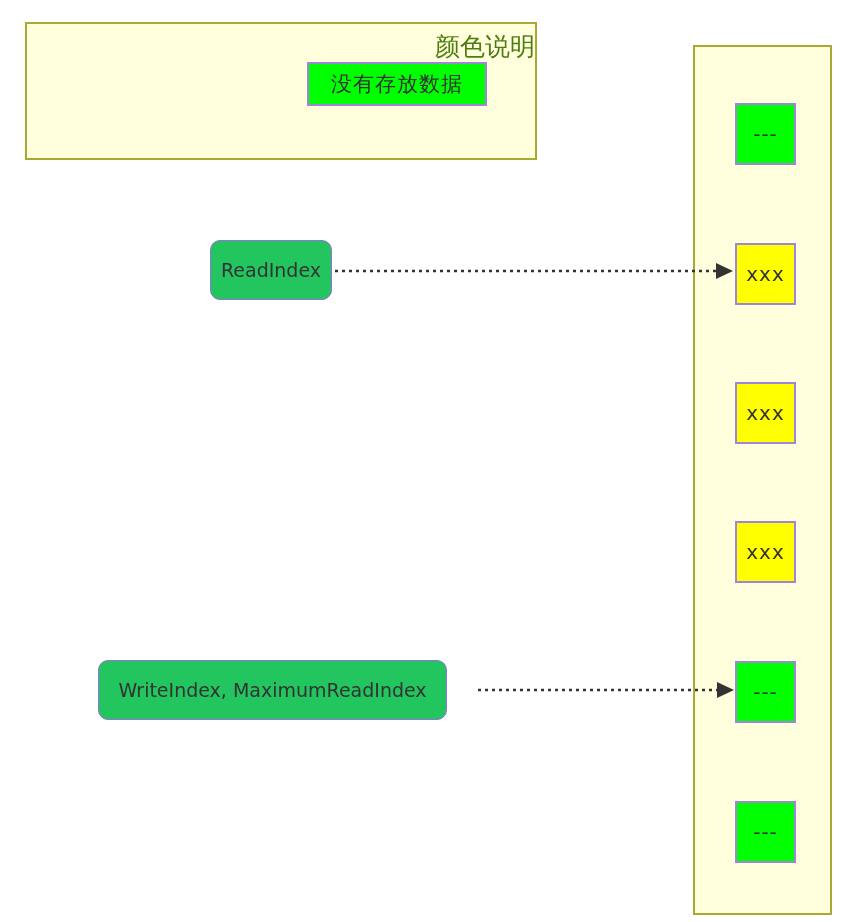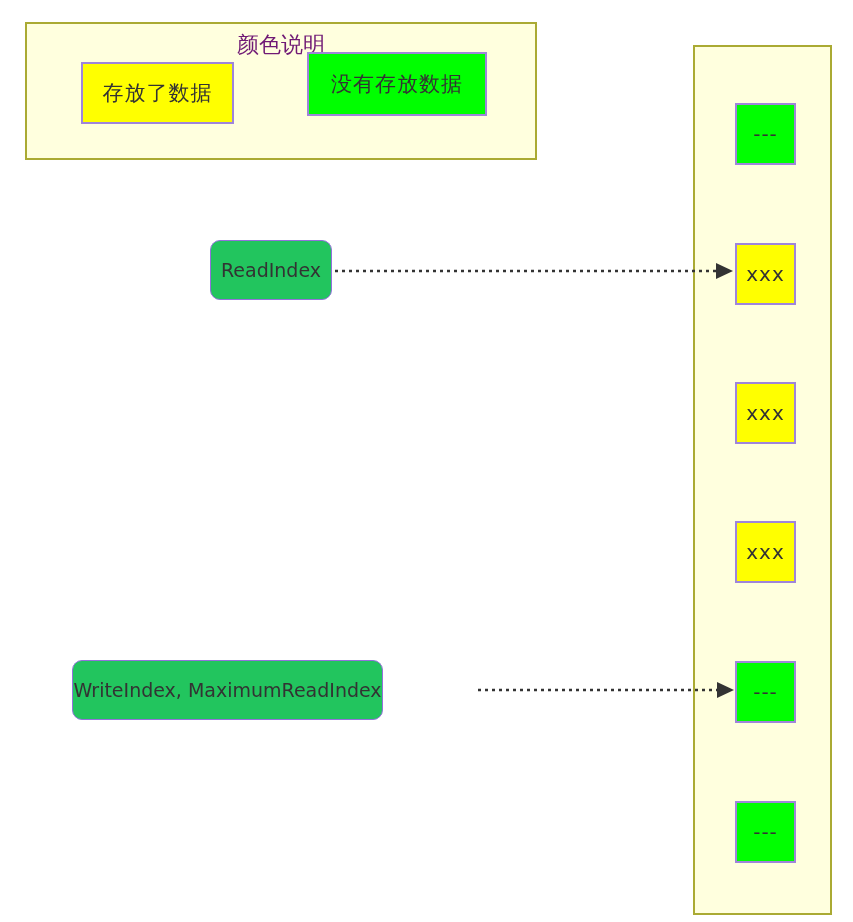--- a/index.html
+++ b/index.html
@@ -26,40 +26,40 @@
     left: 25px; top: 22px;
     width: 512px; height: 138px;
   }
   .buffer-cluster {
     left: 693px; top: 45px;
     width: 139px; height: 870px;
   }
   .cluster-title {
     position: absolute;
     left: 0; right: 0; top: 6px;
-    text-align: center;
-    font-size: 22px;
-    color: #701a75;
+    text-align: right;
+    font-size: 25px;
+    color: #4d7c0f;
   }
   
   .cell {
     position: absolute;
     border: 2px solid #9f85db;
     box-sizing: border-box;
     display: flex;
     align-items: center;
     justify-content: center;
     font-size: 20px;
     color: #333333;
     letter-spacing: 1px;
   }
   .state-filled { background: #ffff00; }
   .state-empty  { background: #00ff00; }
   .legend-item-1 { left: 54px;  top: 38px; width: 153px; height: 62px; font-size: 21px; }
-  .legend-item-2 { left: 280px; top: 28px; width: 180px; height: 64px; font-size: 21px; }
+  .legend-item-2 { left: 280px; top: 38px; width: 180px; height: 44px; font-size: 21px; }
   .buf-cell { left: 40px; width: 61px; height: 62px; }
   .buf-cell-0 { top: 56px; }
   .buf-cell-1 { top: 196px; }
   .buf-cell-2 { top: 335px; }
   .buf-cell-3 { top: 474px; }
   .buf-cell-4 { top: 614px; }
   .buf-cell-5 { top: 754px; }
   
   .node {
     position: absolute;
@@ -68,37 +68,36 @@
     border-radius: 10px;
     box-sizing: border-box;
     display: flex;
     align-items: center;
     justify-content: center;
     font-size: 19px;
     color: #333333;
     white-space: nowrap;
   }
   .node-readindex  { left: 210px; top: 240px; width: 122px; height: 60px; }
-  .node-writeindex { left: 72px;  top: 660px; width: 311px; height: 60px; text-align: right; }
+  .node-writeindex { left: 98px;  top: 660px; width: 349px; height: 60px; text-align: right; }
   
   .arrows {
     position: absolute;
     left: 0; top: 0;
     width: 853px; height: 922px;
     pointer-events: none;
   }
 </style>
 </head>
 <body>
 
 <div class="canvas">
 
   <div class="cluster legend-cluster">
     <div class="cluster-title">颜色说明</div>
-    <div class="cell legend-item-1 state-filled">存放了数据</div>
     <div class="cell legend-item-2 state-empty">没有存放数据</div>
   </div>
 
   <div class="cluster buffer-cluster">
     <div class="cell buf-cell buf-cell-0 state-empty">---</div>
     <div class="cell buf-cell buf-cell-1 state-filled">xxx</div>
     <div class="cell buf-cell buf-cell-2 state-filled">xxx</div>
     <div class="cell buf-cell buf-cell-3 state-filled">xxx</div>
     <div class="cell buf-cell buf-cell-4 state-empty">---</div>
     <div class="cell buf-cell buf-cell-5 state-empty">---</div>

